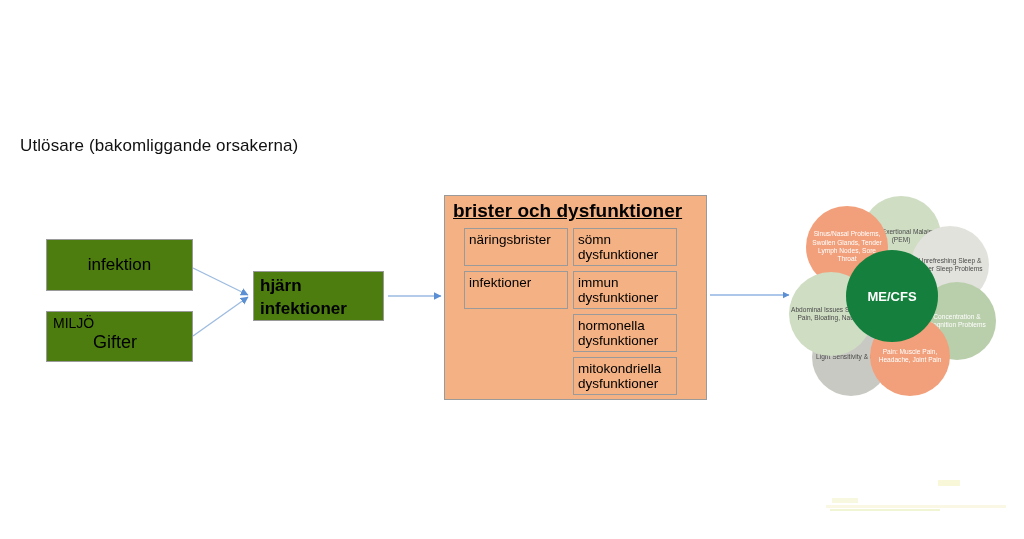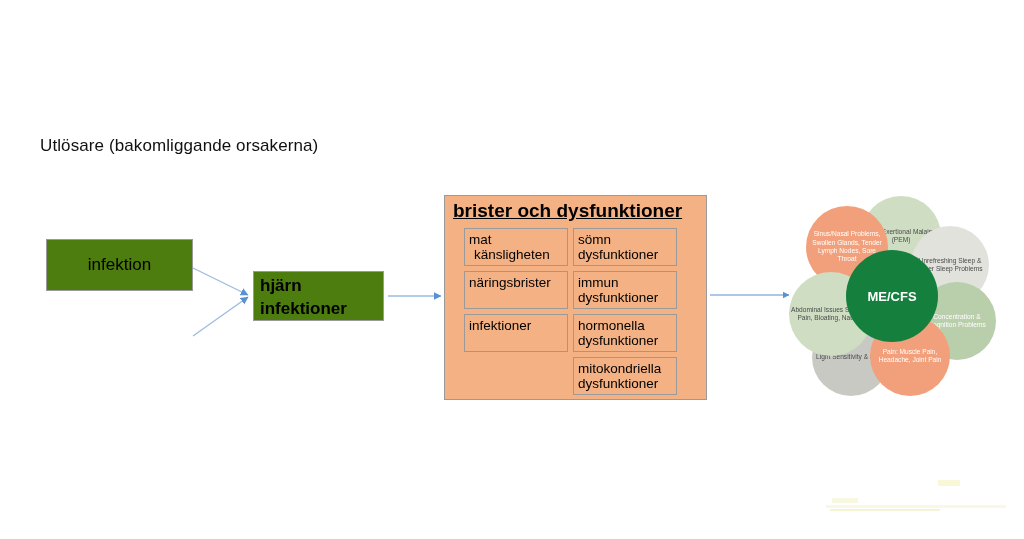--- a/index.html
+++ b/index.html
@@ -21,21 +21,21 @@
   }
 
   
   .caption {
     position: absolute;
     font-size: 17px;
     color: #111111;
     white-space: nowrap;
     letter-spacing: 0.1px;
   }
-  #caption-triggers { left: 20px;  top: 136px; margin-left: 20px; }
+  #caption-triggers { left: 20px;  top: 136px; }
   #caption-causes   { left: 452px; top: 134px; }
 
   
   .obox {
     position: absolute;
     background: #4d7c0f;
     border: 1px solid #9a9a9a;
     box-sizing: border-box;
     display: flex;
     align-items: center;
@@ -213,36 +213,36 @@
 
     <path d="M388,296 L441,296" stroke="#9dbbe0" stroke-width="1.3" fill="none" marker-end="url(#ah)"></path>
 
     <path d="M710,295 L789,295" stroke="#5b8fd4" stroke-width="1.1" fill="none" marker-end="url(#ah)"></path>
   </svg>
 
   <div class="obox" id="box-infektion">
     <span>infektion</span>
   </div>
 
+  <div class="obox" id="box-miljo">
+    <span class="miljo-line1">MILJÖ</span>
+    <span class="miljo-line2">Gifter</span>
+  </div>
 
   <div class="obox" id="box-hjarn">
     <span>hjärn</span><br>
     <span>infektioner</span>
   </div>
 
   <div id="panel-dysfunktioner">
 
     <div id="panel-title">brister och dysfunktioner</div>
 
     <div class="subcol" id="subcol-left">
 
-      <div class="sbox h2">
-        <span>mat</span>
-        <span class="ind">känsligheten</span>
-      </div>
 
       <div class="sbox h1 center-txt">
         <span>näringsbrister</span>
       </div>
 
       <div class="sbox h1 center-txt">
         <span>infektioner</span>
       </div>
 
     </div>

